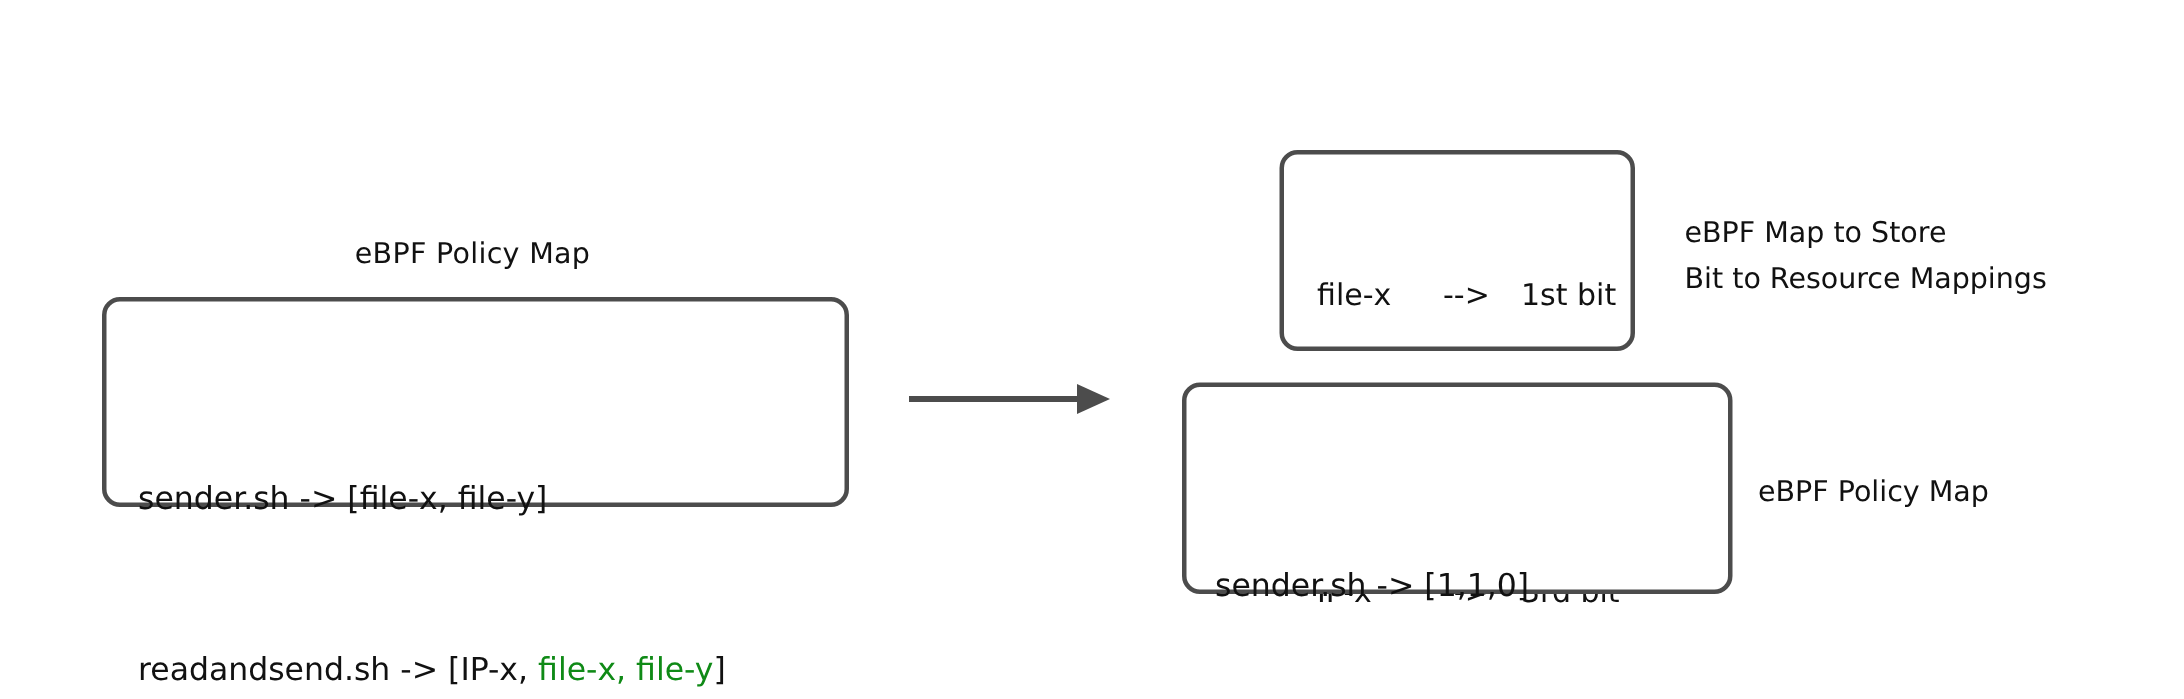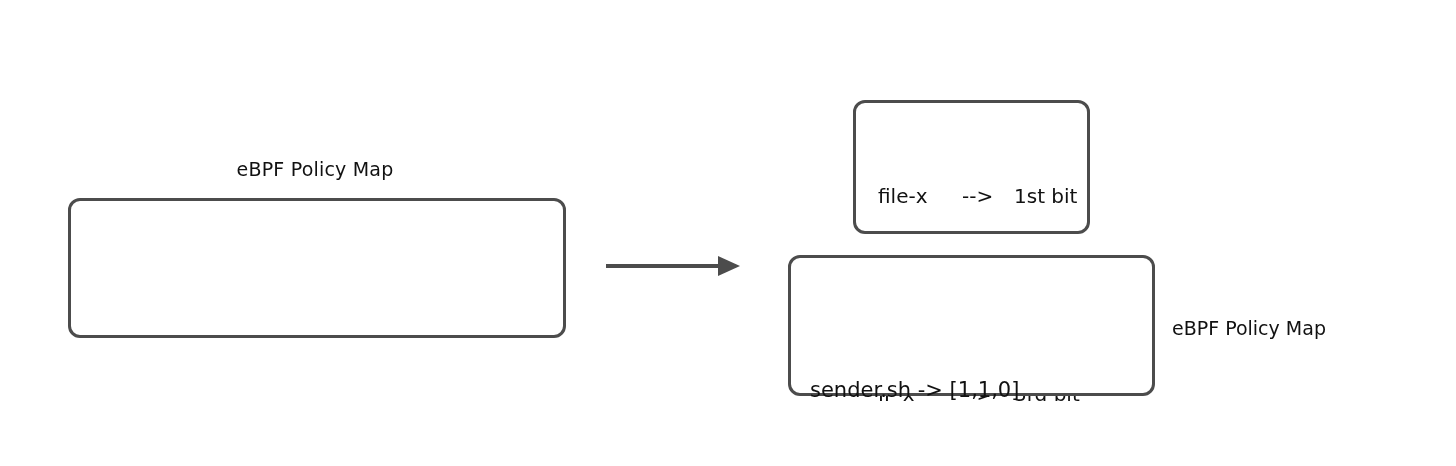--- a/index.html
+++ b/index.html
@@ -102,20 +102,22 @@
 </head>
 <body>
 
 <div class="canvas">
 
   <div class="caption centered" id="left-title">eBPF Policy Map</div>
 
   <div class="box" id="left-box"></div>
 
   <div class="lines" id="left-lines">
+    <div>sender.sh -&gt; [file-x, file-y]</div>
+    <div><span>readandsend.sh -&gt; [IP-x, </span><span class="green">file-x, file-y</span><span>]</span></div>
   </div>
 
   <svg class="connector" id="flow-arrow" viewBox="0 0 144 28">
     <line x1="6" y1="14" x2="122" y2="14" stroke="#4c4c4c" stroke-width="4"></line>
     <polygon points="118,4 140,14 118,24" fill="#4c4c4c"></polygon>
   </svg>
 
   <div class="box" id="map-box"></div>
 
   <div class="map-table" id="map-lines">
@@ -129,20 +131,24 @@
       <span class="map-arrow">--&gt;</span>
       <span class="map-val">2nd bit</span>
     </div>
     <div class="map-row">
       <span class="map-key">IP-x</span>
       <span class="map-arrow">--&gt;</span>
       <span class="map-val">3rd bit</span>
     </div>
   </div>
 
+  <div class="caption-block" id="map-caption">
+    <div>eBPF Map to Store</div>
+    <div>Bit to Resource Mappings</div>
+  </div>
 
   <div class="box" id="policy-box"></div>
 
   <div class="lines" id="policy-lines">
     <div>sender.sh -&gt; [1,1,0]</div>
     
   </div>
 
   <div class="caption-block" id="policy-caption">
     <div>eBPF Policy Map</div>

